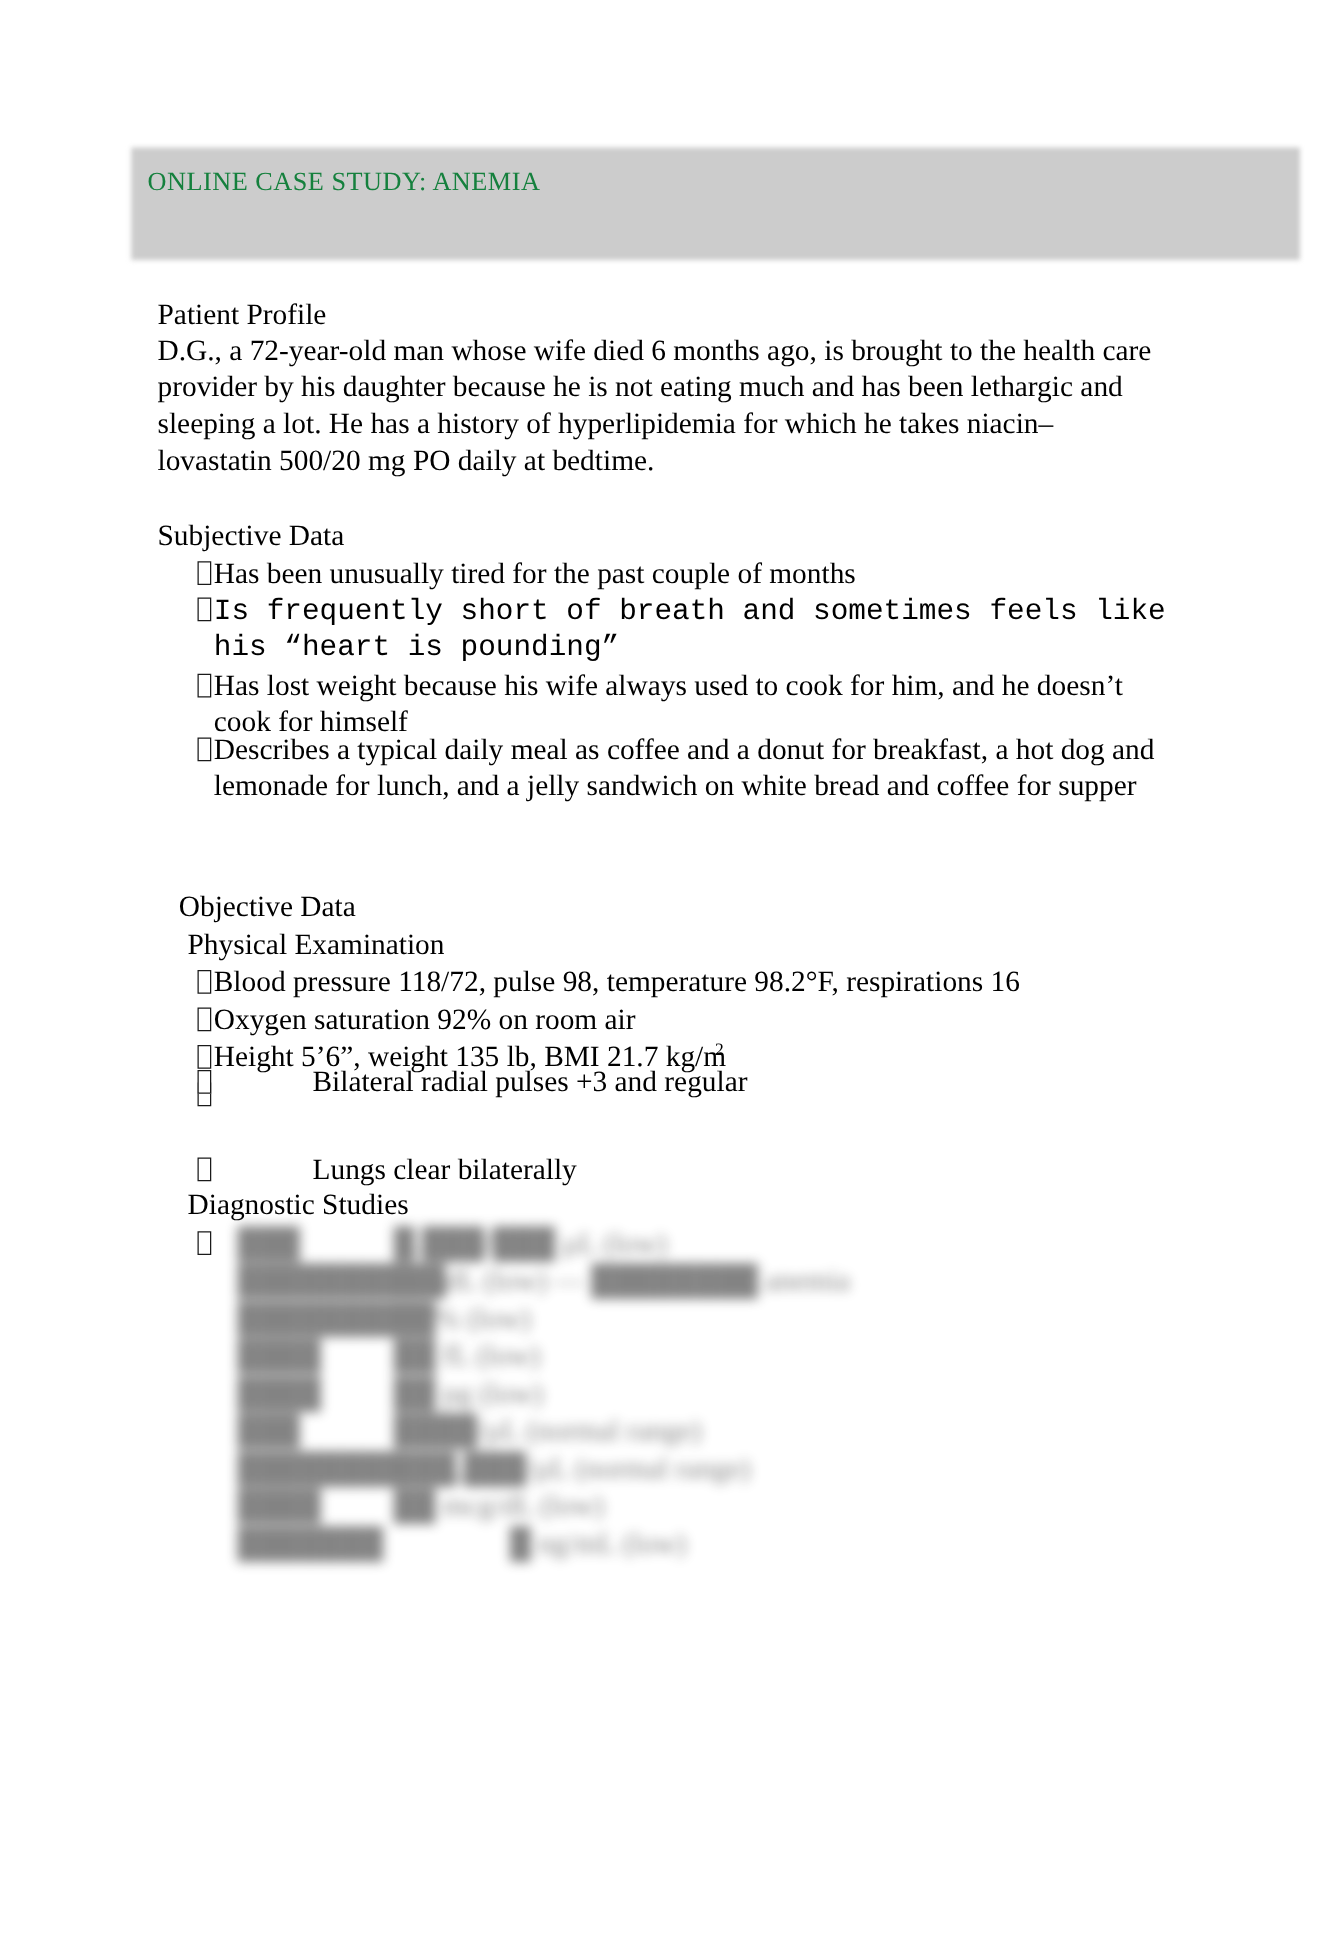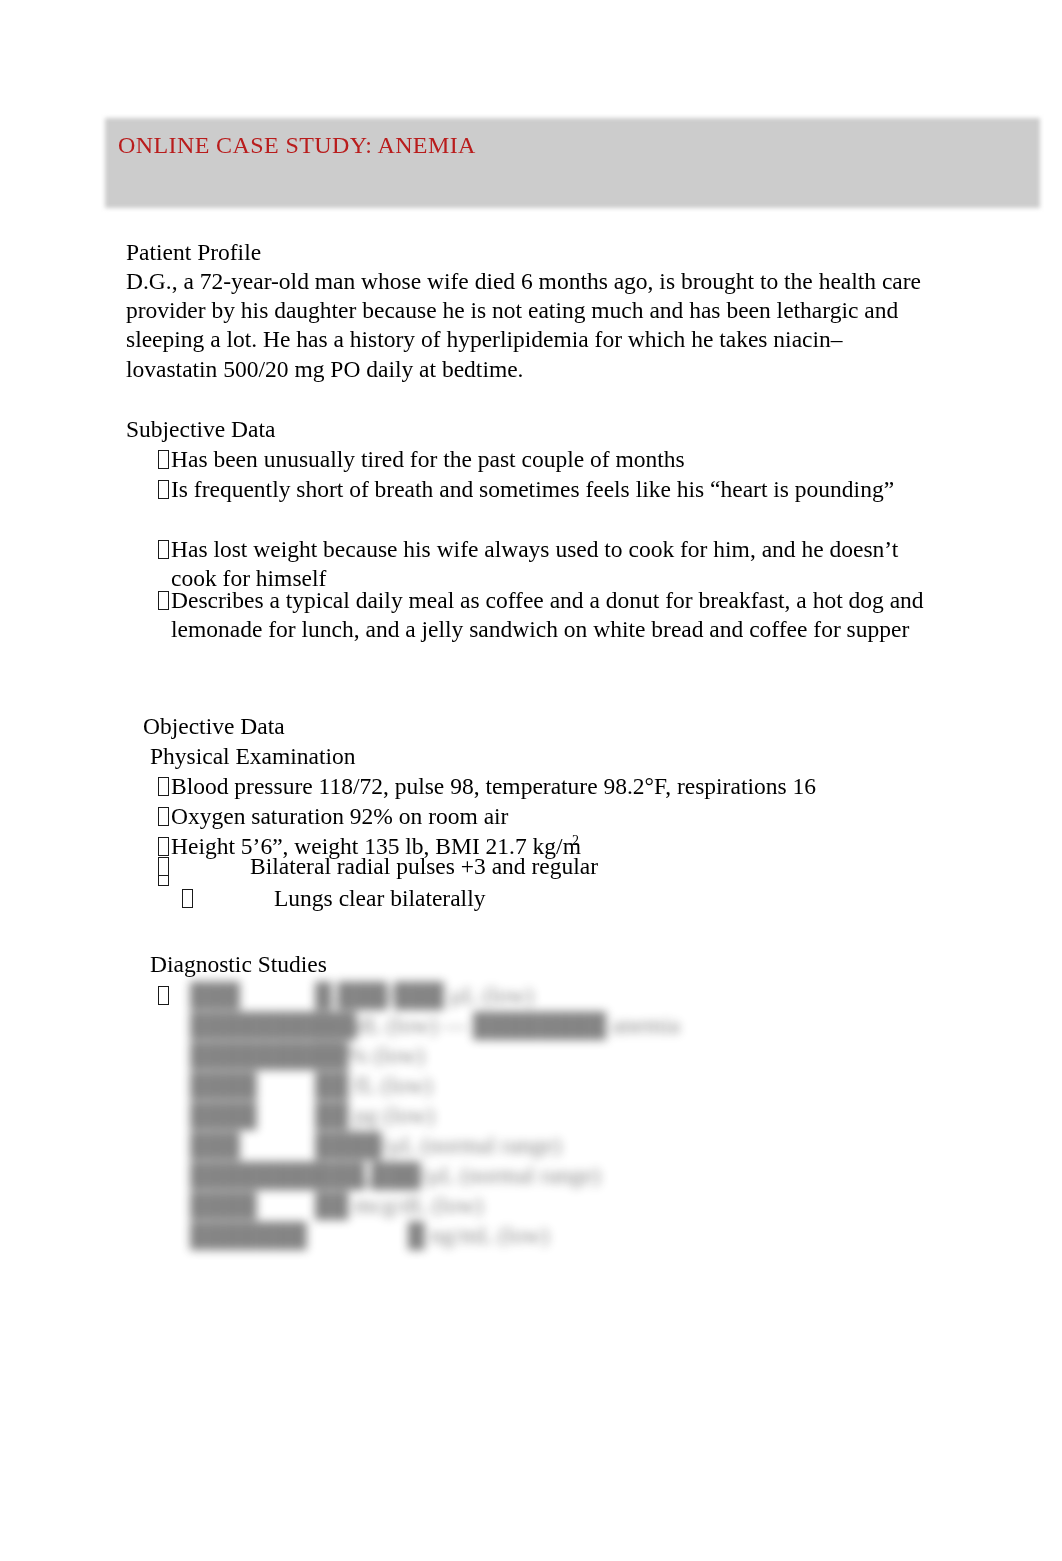--- a/index.html
+++ b/index.html
@@ -25,22 +25,22 @@
     height: 90px;
     background: #cccccc;
     filter: blur(2.2px);
   }
   #header-title {
     position: absolute;
     left: 118px;
     top: 128px;
     width: 900px;
     height: 34px;
-    color: #b91c1c;
-    font-size: 24px;
+    color: #15803d;
+    font-size: 21px;
     line-height: 34px;
     letter-spacing: 0.4px;
     white-space: nowrap;
     filter: blur(0.35px);
   }
 
   
   #doc-body {
     position: absolute;
     left: 0;
@@ -159,21 +159,21 @@
 
   <div class="para body-para" style="top:267px;">D.G., a 72-year-old man whose wife died 6 months ago, is brought to the health care provider by his daughter because he is not eating much and has been lethargic and sleeping a lot. He has a history of hyperlipidemia for which he takes niacin–lovastatin 500/20 mg PO daily at bedtime.</div>
 
   <div class="para heading" style="top:415px;">Subjective Data</div>
 
   <div class="bullet-row lvl1" style="top:445px;">
     <span class="bullet-marker"><span class="tofu"></span></span>
     <span class="bullet-text">Has been unusually tired for the past couple of months</span>
   </div>
 
-  <div class="bullet-row lvl1" style="top:475px;">
+  <div class="bullet-row lvl1" style="top:475px;font-family:Liberation Mono, monospace;">
     <span class="bullet-marker"><span class="tofu"></span></span>
     <span class="bullet-text">Is frequently short of breath and sometimes feels like his “heart is pounding”</span>
   </div>
 
   <div class="bullet-row lvl1" style="top:535px;">
     <span class="bullet-marker"><span class="tofu"></span></span>
     <span class="bullet-text">Has lost weight because his wife always used to cook for him, and he doesn’t cook for himself</span>
   </div>
 
   <div class="bullet-row lvl1" style="top:586px;">
@@ -202,21 +202,21 @@
 
   <div class="bullet-row lvl2" style="top:862px;">
     <span class="bullet-marker"><span class="tofu"></span></span>
   </div>
 
   <div class="bullet-row lvl2" style="top:852px;">
     <span class="bullet-marker"><span class="tofu"></span></span>
     <span class="bullet-text">Bilateral radial pulses +3 and regular</span>
   </div>
 
-  <div class="bullet-row lvl2" style="top:884px;margin-left:24px;">
+  <div class="bullet-row lvl2" style="top:922px;">
     <span class="bullet-marker"><span class="tofu"></span></span>
     <span class="bullet-text">Lungs clear bilaterally</span>
   </div>
 
   <div class="para subheading" style="top:950px;">Diagnostic Studies</div>
 
   <div id="first-lab-bullet"><span class="tofu"></span></div>
 
   <div id="diagnostic-block">
     <div class="lab-row">

